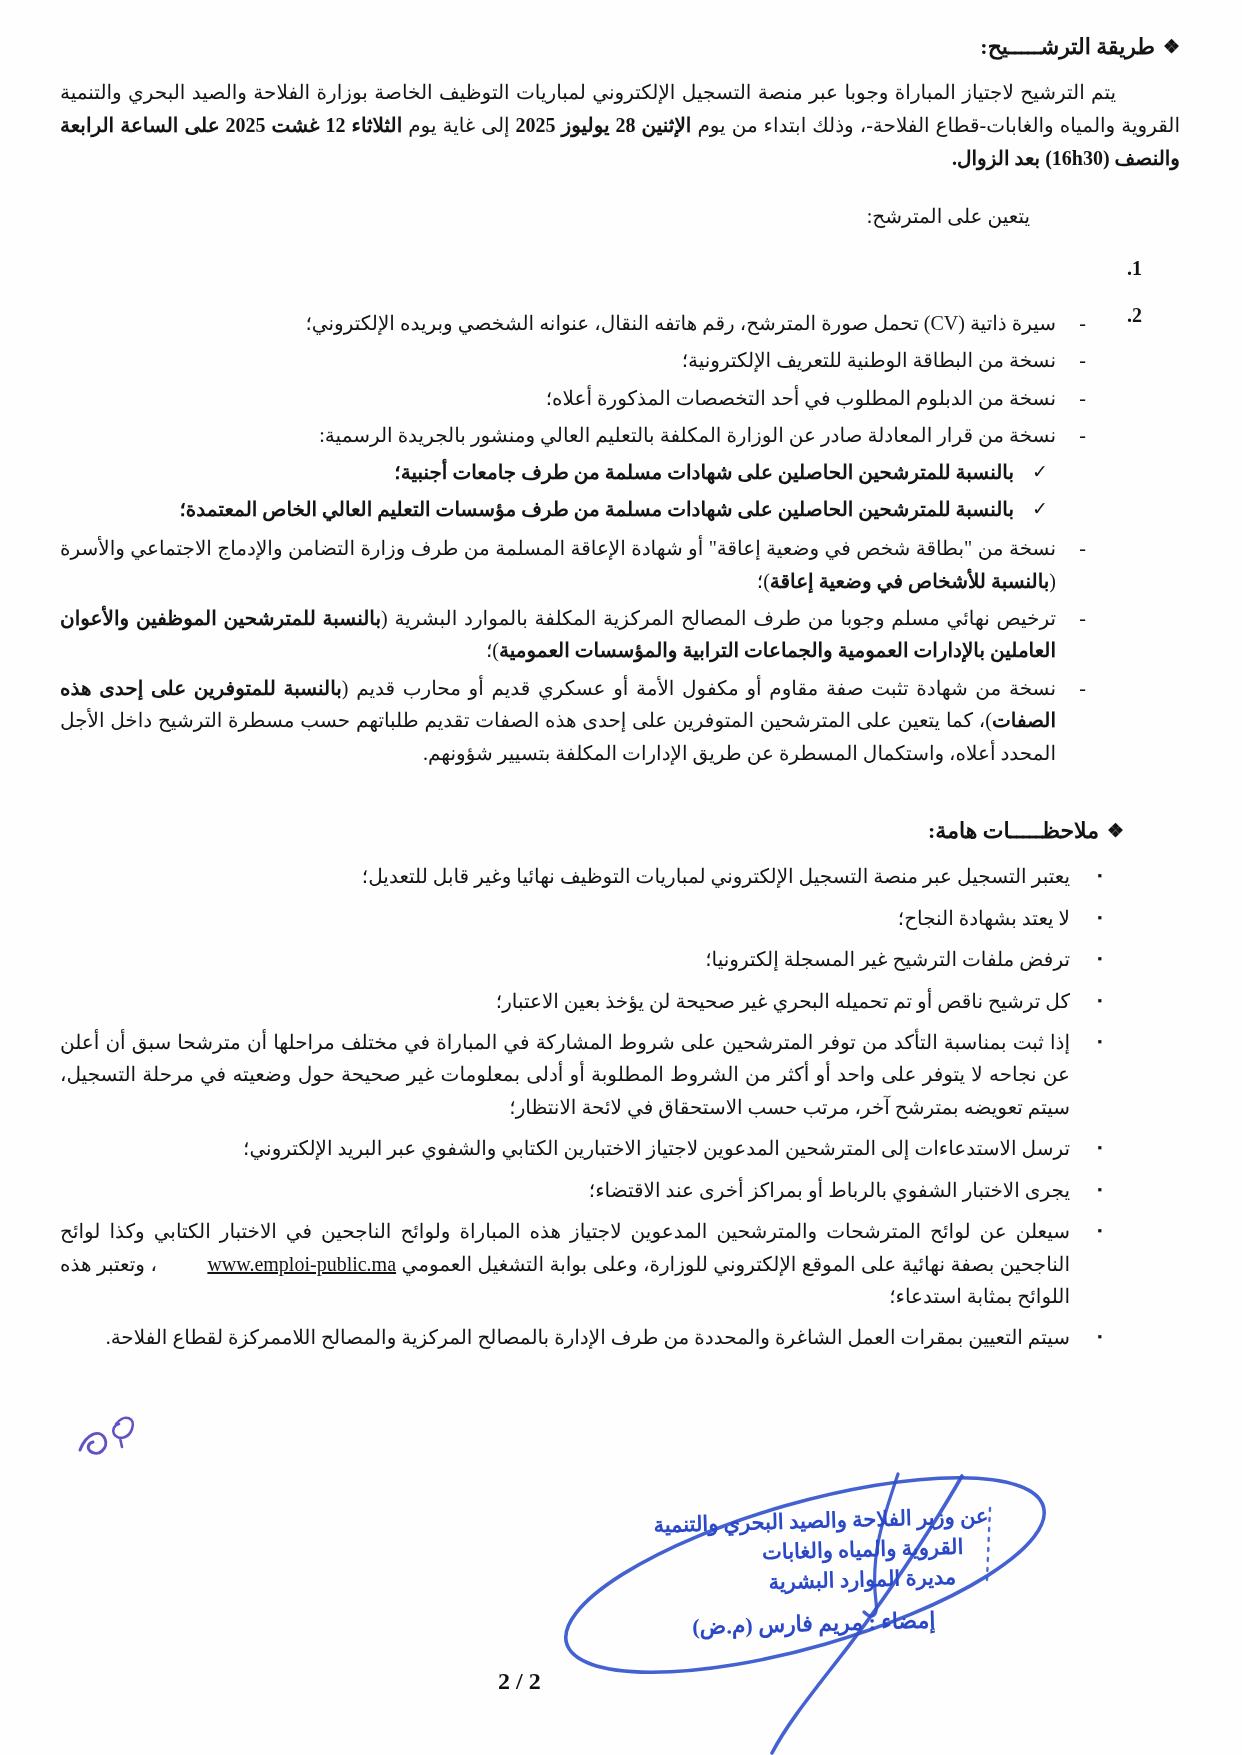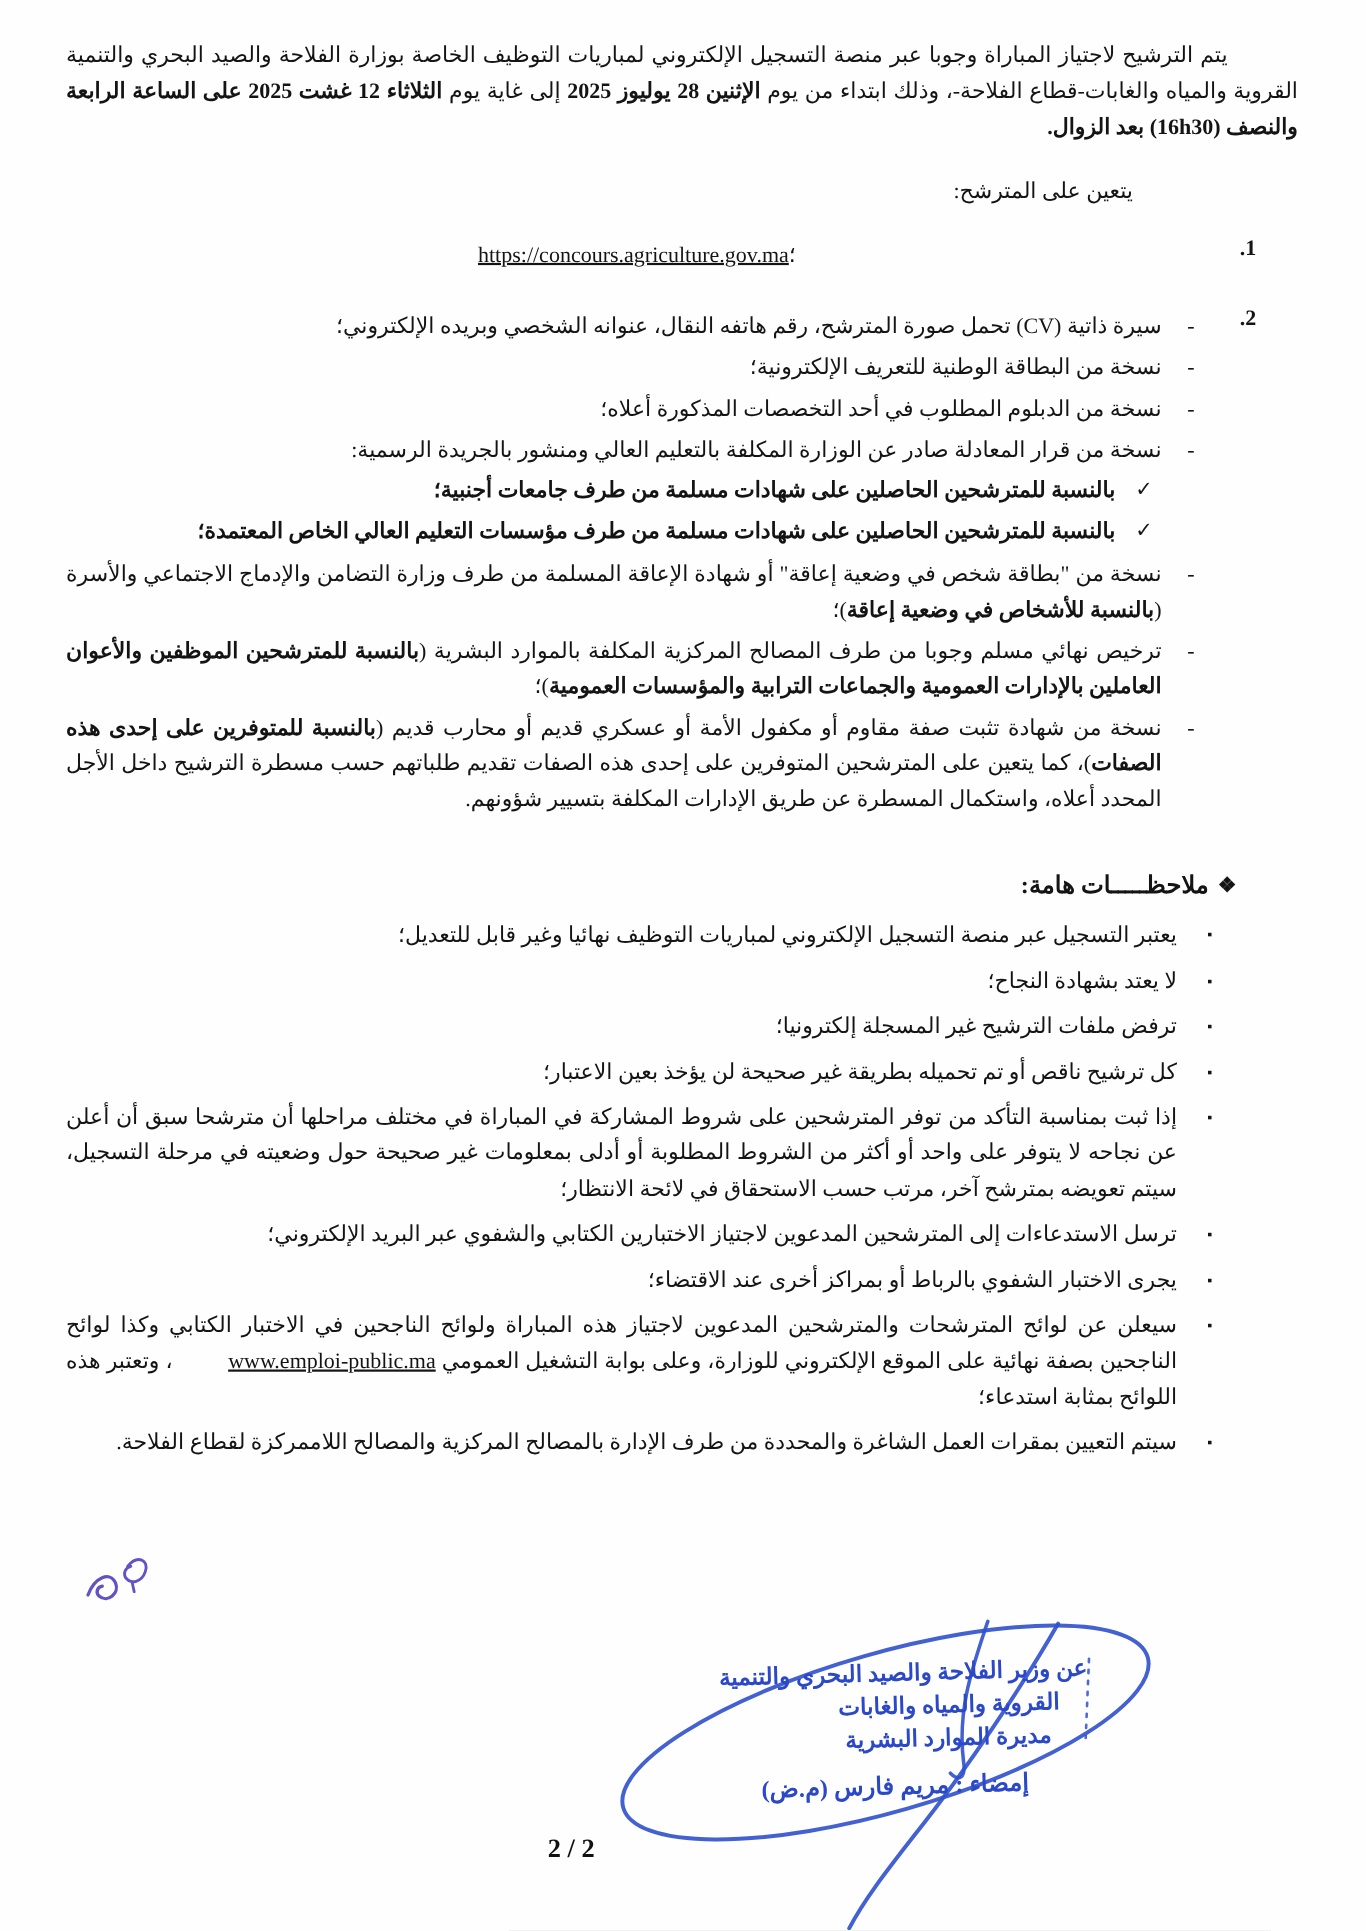--- a/index.html
+++ b/index.html
@@ -61,30 +61,30 @@
   .page-num{
     position:absolute;left:498px;top:1668px;
     font-size:24px;font-weight:bold;direction:ltr;color:#111;
   }
 </style>
 </head>
 <body>
 
 <div class="page">
 
+  <h2 class="h">
+    <span class="diamond">❖</span><span>طريقة الترشـــــيح:</span>
+  </h2>
   <p class="para"><span>يتم الترشيح لاجتياز المباراة وجوبا عبر منصة التسجيل الإلكتروني لمباريات التوظيف الخاصة بوزارة الفلاحة والصيد البحري والتنمية القروية والمياه والغابات-قطاع الفلاحة-، وذلك ابتداء من يوم </span><span style="font-weight: bold;">الإثنين 28 يوليوز 2025</span><span> إلى غاية يوم </span><span style="font-weight: bold;">الثلاثاء 12 غشت 2025 على الساعة الرابعة والنصف (16h30) بعد الزوال.</span></p>
 
   <div class="intro">يتعين على المترشح:</div>
 
   <div class="num-item">
     <span class="num">1.</span>
     <div class="body">
-      <div class="link-line">
-        <span>؛</span><a class="doc-link">https://concours.agriculture.gov.ma</a>
-      </div>
     </div>
   </div>
 
   <div class="num-item">
     <span class="num">2.</span>
     <div class="body">
 
       <div class="doc-list">
         <div class="doc-item">
           <span class="dash">-</span>
@@ -142,21 +142,21 @@
     <div class="note-item">
       <span class="sq">▪</span>
       <div class="note-text"><span>لا يعتد بشهادة النجاح؛</span></div>
     </div>
     <div class="note-item">
       <span class="sq">▪</span>
       <div class="note-text"><span>ترفض ملفات الترشيح غير المسجلة إلكترونيا؛</span></div>
     </div>
     <div class="note-item">
       <span class="sq">▪</span>
-      <div class="note-text"><span>كل ترشيح ناقص أو تم تحميله بطريقة غير صحيحة لن يؤخذ بعين الاعتبار؛</span></div>
+      <div class="note-text"><span>كل ترشيح ناقص أو تم تحميله البحري غير صحيحة لن يؤخذ بعين الاعتبار؛</span></div>
     </div>
     <div class="note-item">
       <span class="sq">▪</span>
       <div class="note-text"><span>إذا ثبت بمناسبة التأكد من توفر المترشحين على شروط المشاركة في المباراة في مختلف مراحلها أن مترشحا سبق أن أعلن عن نجاحه لا يتوفر على واحد أو أكثر من الشروط المطلوبة أو أدلى بمعلومات غير صحيحة حول وضعيته في مرحلة التسجيل، سيتم تعويضه بمترشح آخر، مرتب حسب الاستحقاق في لائحة الانتظار؛</span></div>
     </div>
     <div class="note-item">
       <span class="sq">▪</span>
       <div class="note-text"><span>ترسل الاستدعاءات إلى المترشحين المدعوين لاجتياز الاختبارين الكتابي والشفوي عبر البريد الإلكتروني؛</span></div>
     </div>
     <div class="note-item">

